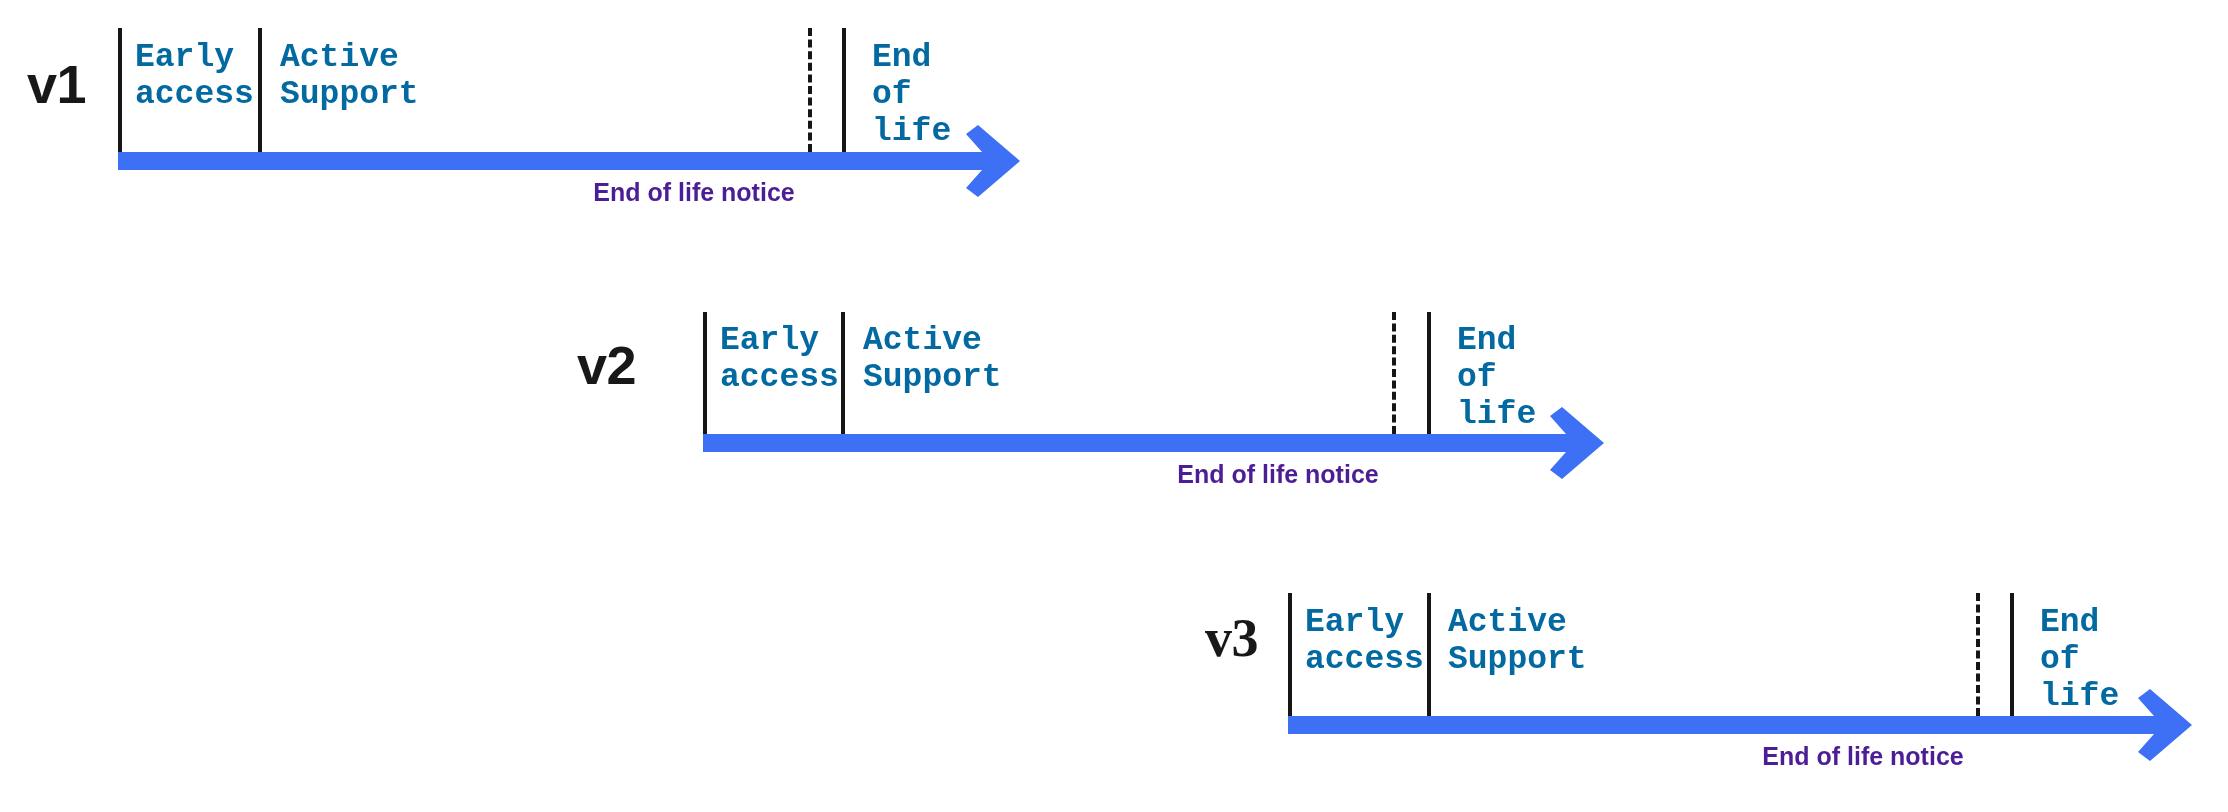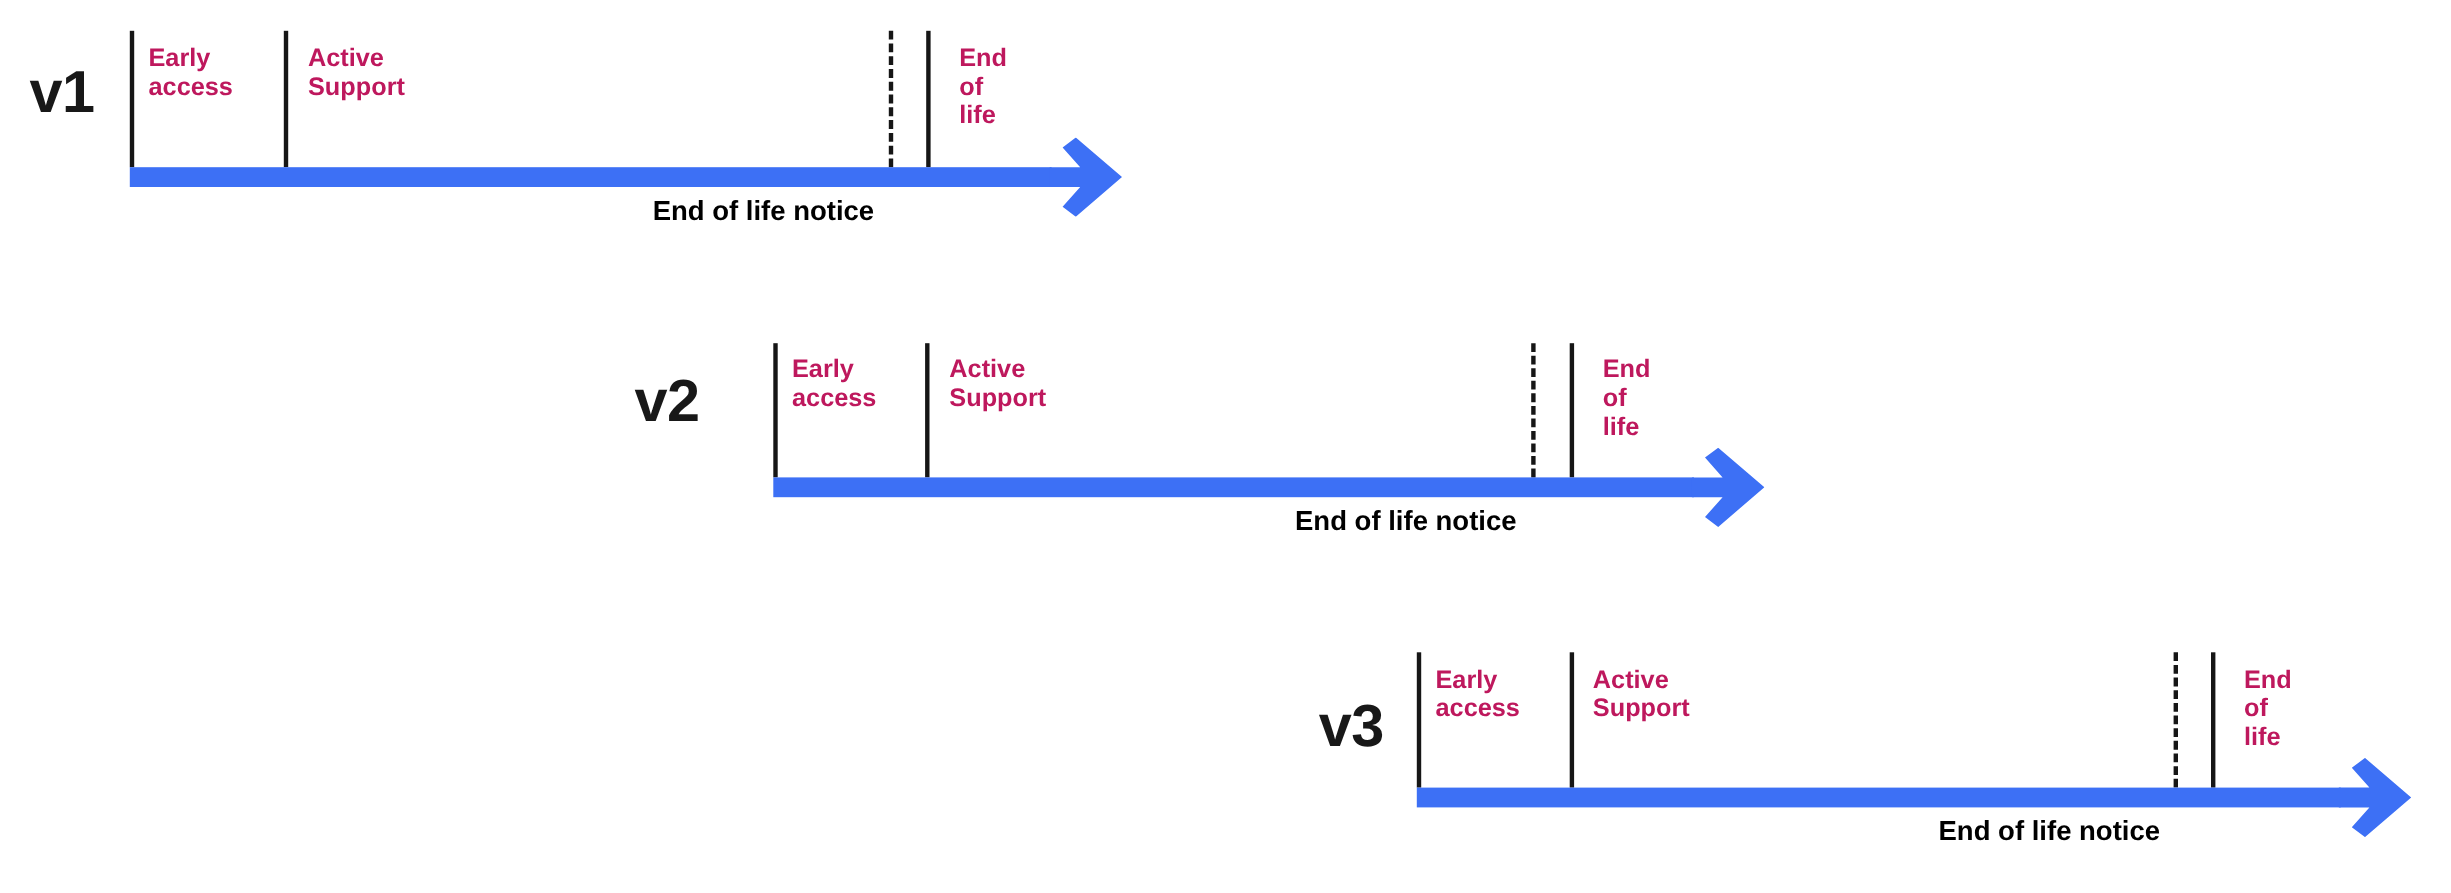--- a/index.html
+++ b/index.html
@@ -41,44 +41,45 @@
   }
   
   .dashed-marker {
     position: absolute;
     width: 0;
     border-left: 4px dashed #161616;
   }
   
   .phase-label {
     position: absolute;
-    font-size: 23px;
+    font-size: 33px;
     font-weight: 700;
-    color: #be185d;
+    color: #0369a1;
     line-height: 1.12;
     white-space: pre-line;
+    font-family: Liberation Mono, monospace;
   }
   
   .arrow-shaft {
     position: absolute;
     background: #3d70f5;
     height: 18px;
   }
   .arrow-head {
     position: absolute;
   }
   .arrow-head svg {
     display: block;
   }
   
   .notice-label {
     position: absolute;
     font-size: 25px;
     font-weight: 700;
-    color: #000000;
+    color: #4c1d95;
     white-space: nowrap;
     transform: translateX(-50%);
   }
 </style>
 </head>
 <body>
 
 <div id="canvas">
     <div class="timeline-row">
       <div class="version-label" style="left: 86px; top: 84px;">v1</div>
@@ -110,21 +111,21 @@
       <div class="phase-label" style="left: 1457px; top: 323px;">End of life</div>
       <div class="arrow-shaft" style="left: 703px; top: 434px; width: 837px; background: rgb(61, 112, 245);"></div>
       <div class="arrow-head" style="left: 1538px; top: 407px;">
         <svg width="66" height="72" viewBox="0 0 66 72">
           <path d="M0 27 L28 27 L12 9 L24 0 L66 36 L24 72 L12 63 L28 45 L0 45 Z" fill="#3d70f5"></path>
         </svg>
       </div>
       <div class="notice-label" style="left: 1278px; top: 460px;">End of life notice</div>
     </div>
     <div class="timeline-row">
-      <div class="version-label" style="left: 1258px; top: 660px;">v3</div>
+      <div class="version-label" style="left: 1258px; top: 638px; font-family: Liberation Serif, serif;">v3</div>
       <div class="divider" style="left: 1288px; top: 593px; height: 123px;"></div>
       <div class="divider" style="left: 1427px; top: 593px; height: 123px;"></div>
       <div class="divider" style="left: 2010px; top: 593px; height: 123px;"></div>
       <div class="dashed-marker" style="left: 1976px; top: 593px; height: 123px;"></div>
       <div class="phase-label" style="left: 1305px; top: 605px;">Early
 access</div>
       <div class="phase-label" style="left: 1448px; top: 605px;">Active Support</div>
       <div class="phase-label" style="left: 2040px; top: 605px;">End of life</div>
       <div class="arrow-shaft" style="left: 1288px; top: 716px; width: 840px; background: rgb(61, 112, 245);"></div>
       <div class="arrow-head" style="left: 2126px; top: 689px;">

